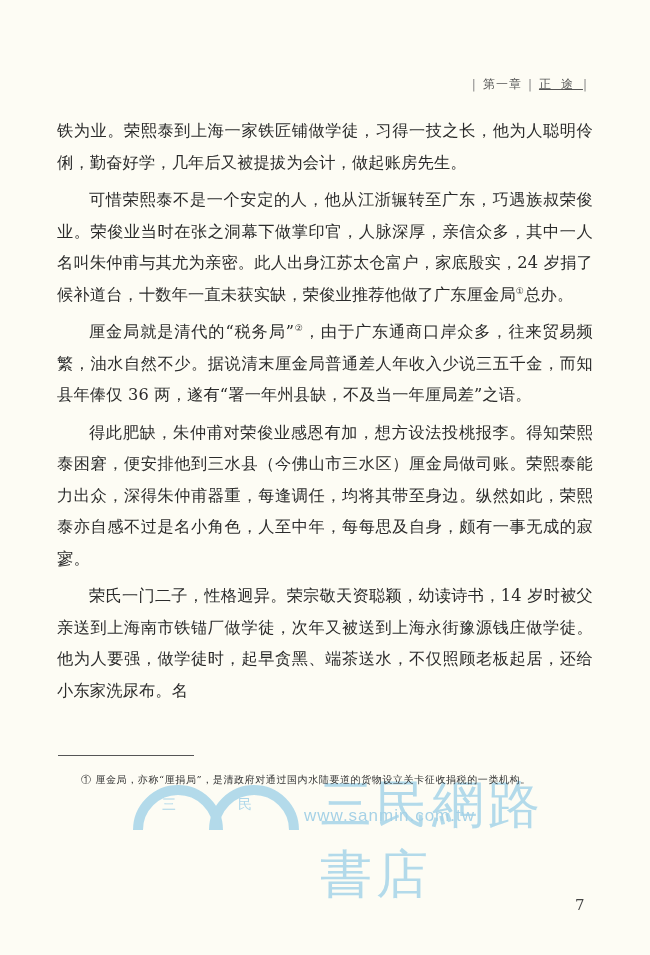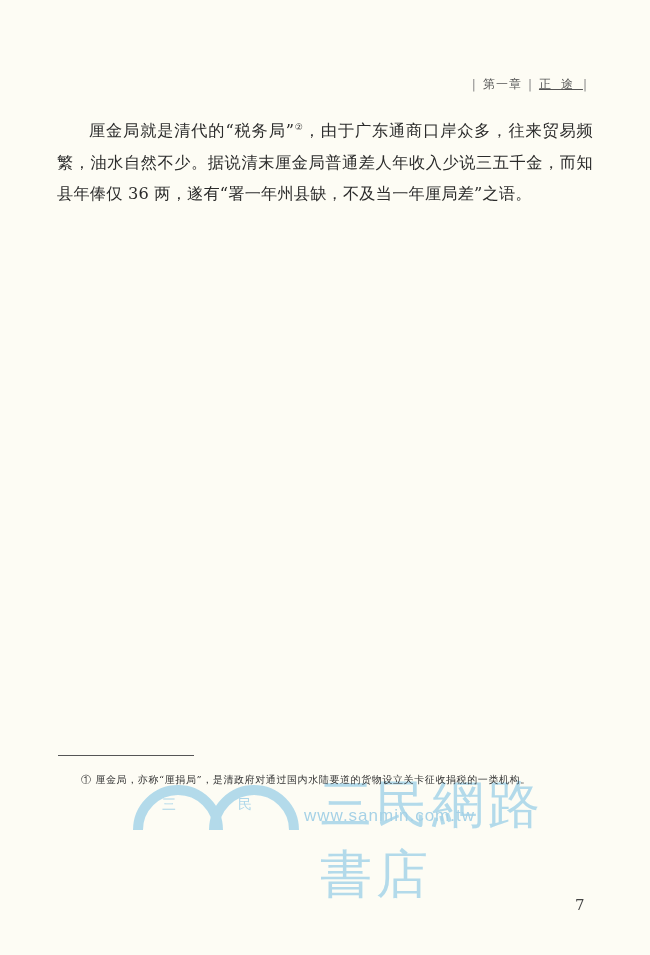--- a/index.html
+++ b/index.html
@@ -74,22 +74,34 @@
 
 <header class="running-head">
   <span class="bar">|</span>
   <span>第一章</span>
   <span class="bar">|</span>
   <span class="title">正途</span>
   <span class="bar">|</span>
 </header>
 
 <main class="body-text">
+  <p class="para cont">
+    <span>铁为业。荣熙泰到上海一家铁匠铺做学徒，习得一技之长，他为人聪明伶俐，勤奋好学，几年后又被提拔为会计，做起账房先生。</span>
+  </p>
+  <p class="para indent">
+    <span>可惜荣熙泰不是一个安定的人，他从江浙辗转至广东，巧遇族叔荣俊业。荣俊业当时在张之洞幕下做掌印官，人脉深厚，亲信众多，其中一人名叫朱仲甫与其尤为亲密。此人出身江苏太仓富户，家底殷实，24 岁捐了候补道台，十数年一直未获实缺，荣俊业推荐他做了广东厘金局</span><sup>①</sup><span>总办。</span>
+  </p>
   <p class="para indent">
     <span>厘金局就是清代的“税务局”</span><sup>②</sup><span>，由于广东通商口岸众多，往来贸易频繁，油水自然不少。据说清末厘金局普通差人年收入少说三五千金，而知县年俸仅 36 两，遂有“署一年州县缺，不及当一年厘局差”之语。</span>
+  </p>
+  <p class="para indent">
+    <span>得此肥缺，朱仲甫对荣俊业感恩有加，想方设法投桃报李。得知荣熙泰困窘，便安排他到三水县（今佛山市三水区）厘金局做司账。荣熙泰能力出众，深得朱仲甫器重，每逢调任，均将其带至身边。纵然如此，荣熙泰亦自感不过是名小角色，人至中年，每每思及自身，颇有一事无成的寂寥。</span>
+  </p>
+  <p class="para indent">
+    <span>荣氏一门二子，性格迥异。荣宗敬天资聪颖，幼读诗书，14 岁时被父亲送到上海南市铁锚厂做学徒，次年又被送到上海永街豫源钱庄做学徒。他为人要强，做学徒时，起早贪黑、端茶送水，不仅照顾老板起居，还给小东家洗尿布。名</span>
   </p>
 </main>
 
 <div class="fn-rule"></div>
 
 <div class="watermark">
   <svg class="arcs" width="180" height="60">
     <path d="M8 60 A 40 40 0 0 1 88 60" fill="none" stroke="#5ab3e0" stroke-width="10"></path>
     <path d="M84 60 A 40 40 0 0 1 164 60" fill="none" stroke="#5ab3e0" stroke-width="10"></path>
   </svg>

